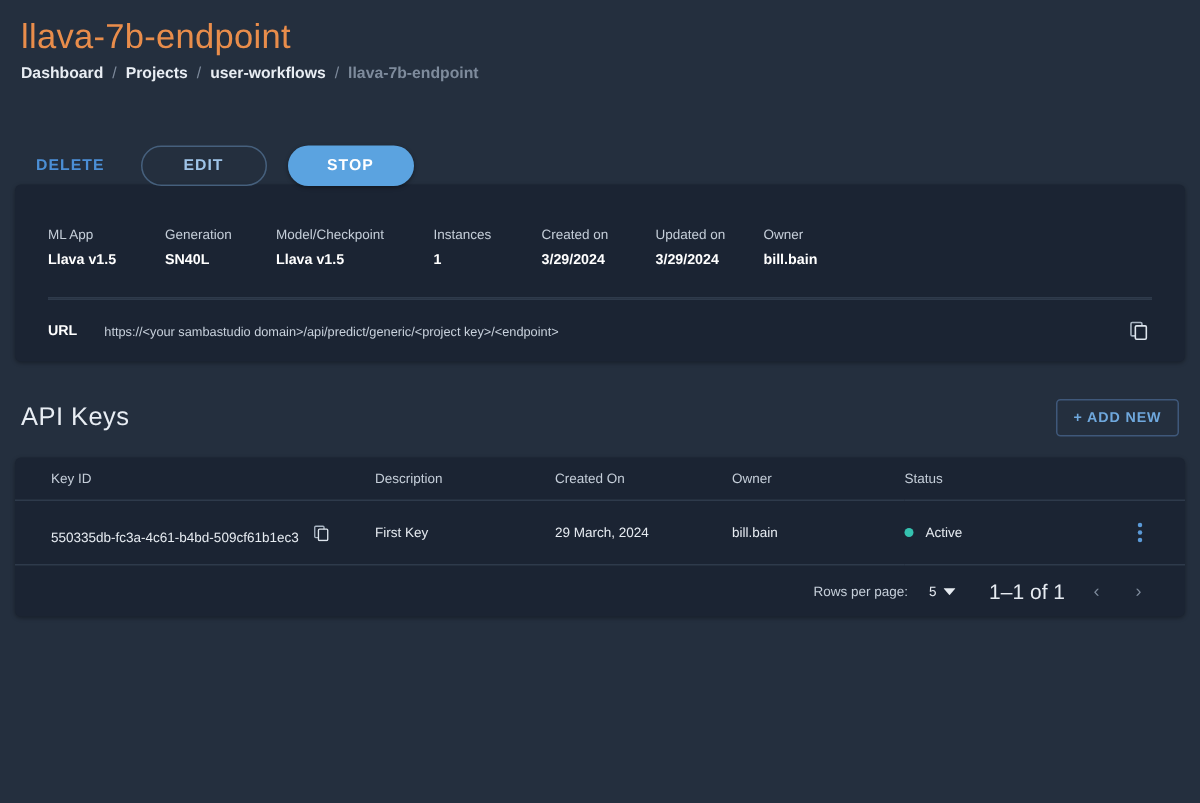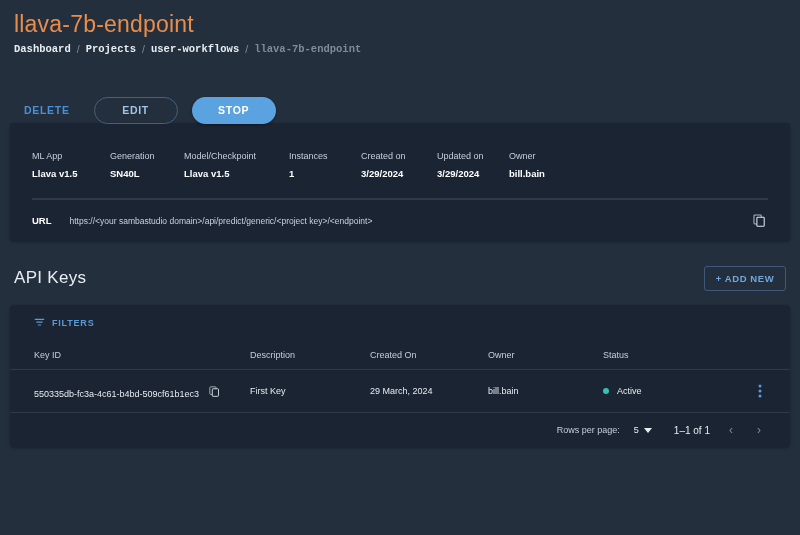--- a/index.html
+++ b/index.html
@@ -22,21 +22,21 @@
   }
   .breadcrumb {
     margin-top: 5px;
     font-size: 10.5px;
     color: #dfe5ec;
     font-weight: 700;
     display: flex;
     align-items: center;
     gap: 6px;
   }
-  .breadcrumb .crumb { color: #e8edf3; font-family: Liberation Mono, monospace; }
+  .breadcrumb .crumb { color: #e8edf3; }
   .breadcrumb .crumb.last { color: #7e8b9c; font-weight: 600; }
   .breadcrumb .sep { color: #7e8b9c; font-weight: 400; }
 
   
   .title-row {
     margin-top: 22px;
     padding: 0 14px;
     display: flex;
     align-items: center;
     justify-content: space-between;
@@ -211,21 +211,21 @@
     height: 34px;
     padding: 0 24px;
     color: #c5ced9;
     font-size: 9px;
   }
   .rows-select {
     display: flex; align-items: center; gap: 5px;
     color: #e6ebf1; font-size: 9px; font-weight: 400;
     background: none; border: none; cursor: pointer;
   }
-  .page-range { color: #e6ebf1; font-size: 10px; margin-left: 8px; }
+  .page-range { color: #e6ebf1; font-size: 14px; margin-left: 8px; }
   .pager-btn {
     background: none; border: none; cursor: pointer;
     color: #7e8b9c; font-size: 12px; line-height: 1;
     padding: 2px 5px;
   }
 </style>
 </head>
 <body>
 
 <div class="page-header">
@@ -303,32 +303,20 @@
     </div>
   </div>
 </div>
 
 <div class="section-head">
   <div class="section-title">API Keys</div>
   <button class="btn-addnew">+ ADD NEW</button>
 </div>
 
 <div class="table-card">
-  <div class="filters-row">
-    <button class="filters-btn">
-      <span>
-        <svg width="11" height="11" viewBox="0 0 14 14">
-          <line x1="1" y1="3" x2="13" y2="3" stroke="#5b9ad8" stroke-width="1.5"></line>
-          <line x1="3" y1="6.6" x2="11" y2="6.6" stroke="#5b9ad8" stroke-width="1.5"></line>
-          <line x1="5" y1="10.2" x2="9" y2="10.2" stroke="#5b9ad8" stroke-width="1.5"></line>
-        </svg>
-      </span>
-      <span>FILTERS</span>
-    </button>
-  </div>
 
   <table class="keys">
     <thead>
       <tr>
         <th class="col-pad-l" style="width:240px">Key ID</th>
         <th style="width:120px">Description</th>
         <th style="width:118px">Created On</th>
         <th style="width:115px">Owner</th>
         <th>Status</th>
         <th class="col-pad-r" style="width:30px"></th>

